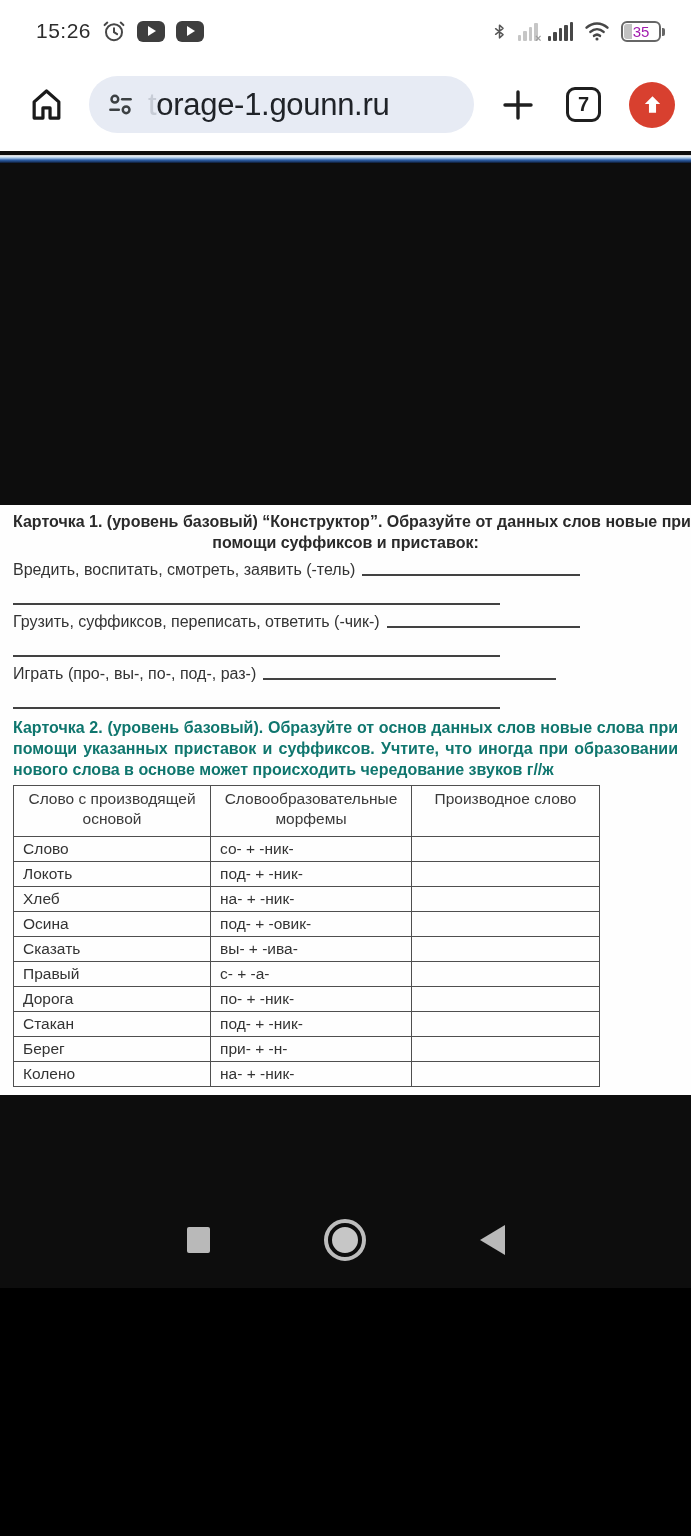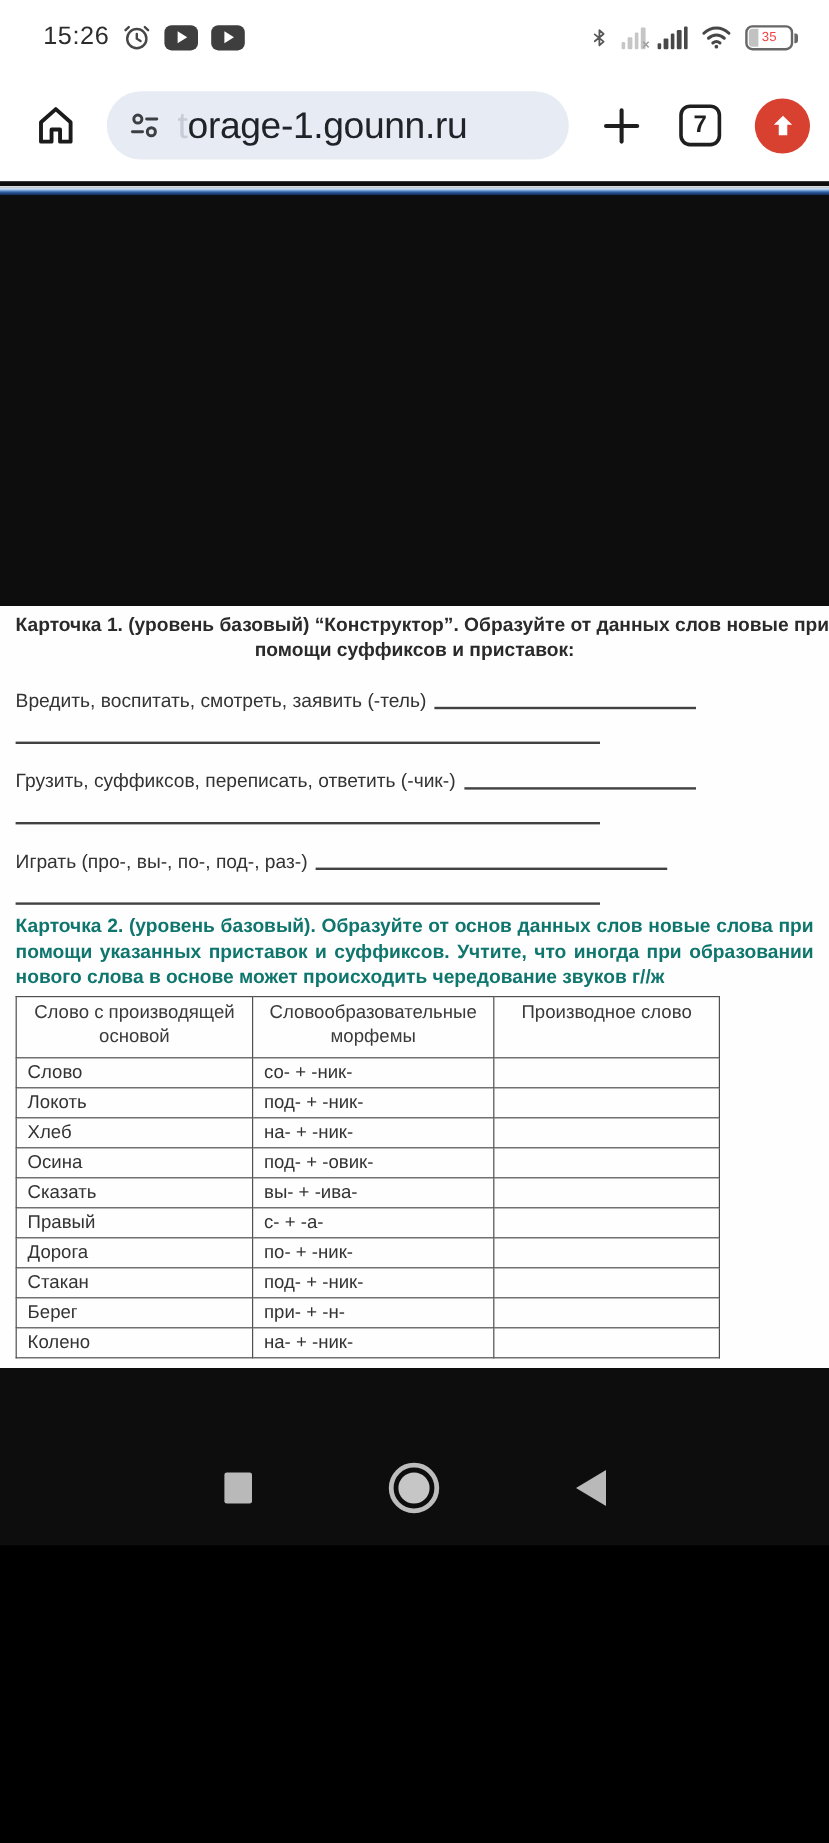--- a/index.html
+++ b/index.html
@@ -16,21 +16,21 @@
   .yt-icon{width:28px;height:21px;background:#3e3e3e;border-radius:6px;display:flex;align-items:center;justify-content:center;}
   .yt-icon .tri{width:0;height:0;border-top:5px solid transparent;border-bottom:5px solid transparent;border-left:8px solid #fff;margin-left:2px;}
   .bars{display:flex;align-items:flex-end;gap:2px;position:relative;height:19px;}
   .bars i{display:block;width:3.5px;border-radius:1px;}
   .bars.dim i{background:#c6c6c6;}
   .bars.full i{background:#474747;}
   .bars .x-mark{position:absolute;right:-4px;bottom:-3px;font-size:11px;color:#9d9d9d;font-weight:bold;}
   .battery{position:relative;width:40px;height:21px;border:2.5px solid #666;border-radius:6px;box-sizing:border-box;
            display:flex;align-items:center;justify-content:center;}
   .battery .fill{position:absolute;left:1px;top:1px;bottom:1px;width:8px;background:#c2c2c2;border-radius:3px 0 0 3px;}
-  .battery .pct{position:relative;font-size:11px;color:#ef4444;}
+  .battery .pct{position:relative;font-size:15px;color:#a21caf;}
   .battery .nub{position:absolute;right:-6px;top:5px;width:3.5px;height:8px;background:#666;border-radius:0 2px 2px 0;}
 
   
   .toolbar{position:absolute;top:58px;left:0;right:0;height:93px;background:#fff;
            display:flex;align-items:center;padding:0 16px 0 28px;box-sizing:border-box;}
   .url-pill{flex:1;height:57px;background:#e7ebf4;border-radius:29px;margin:0 24px 0 24px;
             display:flex;align-items:center;padding:0 18px;box-sizing:border-box;overflow:hidden;}
   .url-text{margin-left:14px;font-size:31px;color:#202328;white-space:nowrap;letter-spacing:-.3px;}
   .url-text .faded{color:#c7ccd6;}
   .tab-btn{width:35px;height:35px;border:3.5px solid #1f1f1f;border-radius:9px;display:flex;align-items:center;
@@ -38,21 +38,21 @@
   .update-btn{width:46px;height:46px;border-radius:50%;background:#d8402f;display:flex;align-items:center;justify-content:center;}
 
   
   .progress{position:absolute;top:155px;left:0;right:0;height:8px;border-top:1px solid #dcdcdc;box-sizing:border-box;
             background:linear-gradient(180deg,#eef4fa 0%,#a9c8e8 28%,#2e5fa6 58%,#16325e 88%,#0c1324 100%);}
   .phone-body{position:absolute;top:163px;left:0;right:0;bottom:0;background:#0d0d0d;}
 
   
   .document{margin-top:342px;background:#fefefe;padding:6px 13px 8px 13px;color:#2e2e2e;}
   .doc-title{text-align:center;font-weight:bold;font-size:16px;line-height:21px;white-space:nowrap;color:#2a2a2a;}
-  .ex-line{display:flex;align-items:flex-end;margin-top:19px;height:22px;font-size:16px;color:#333;}
+  .ex-line{display:flex;align-items:flex-end;margin-top:4px;height:22px;font-size:16px;color:#333;}
   .ex-line .lbl{white-space:nowrap;padding-right:7px;}
   .ex-line .fill{flex:1;border-bottom:2px solid #424242;margin-bottom:3px;}
   .ex-line.short{margin-right:98px;}
   .ex-line.shorter{margin-right:122px;}
   .cont-line{width:487px;height:24px;border-bottom:2px solid #424242;margin-bottom:3px;}
   .card2-title{margin-top:8px;font-weight:bold;font-size:16px;line-height:21px;text-align:justify;color:#0f766e;}
   table.morph{margin-top:5px;width:586px;border-collapse:collapse;font-size:15.5px;color:#333;table-layout:fixed;}
   table.morph th,table.morph td{border:1.5px solid #4f4f4f;}
   table.morph th{font-weight:normal;text-align:center;vertical-align:top;padding:3px 4px;line-height:20px;height:44px;color:#3a3a3a;}
   table.morph td{padding:1px 9px;height:22px;line-height:20px;}

